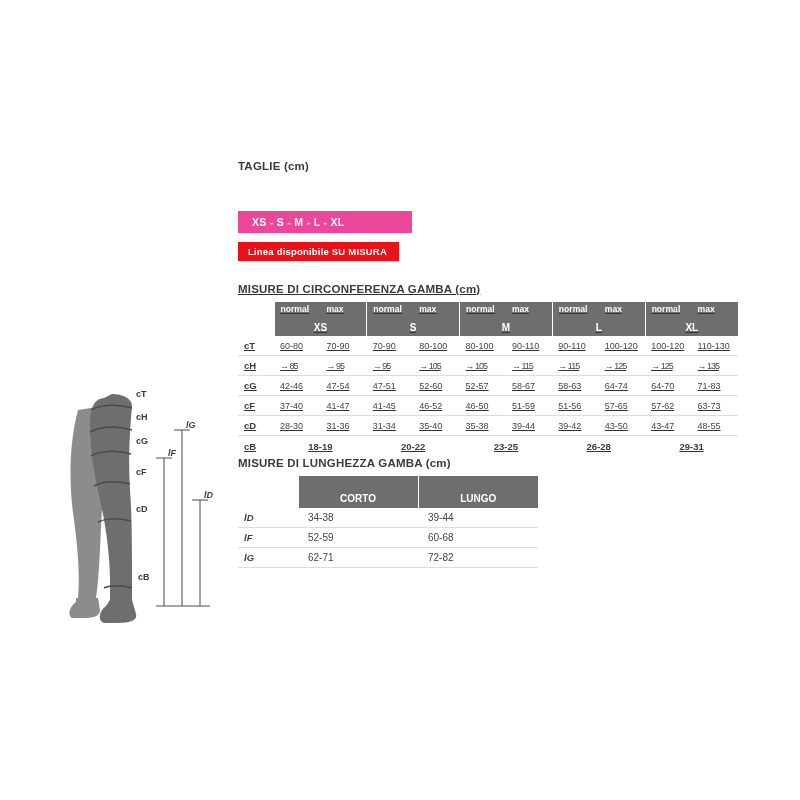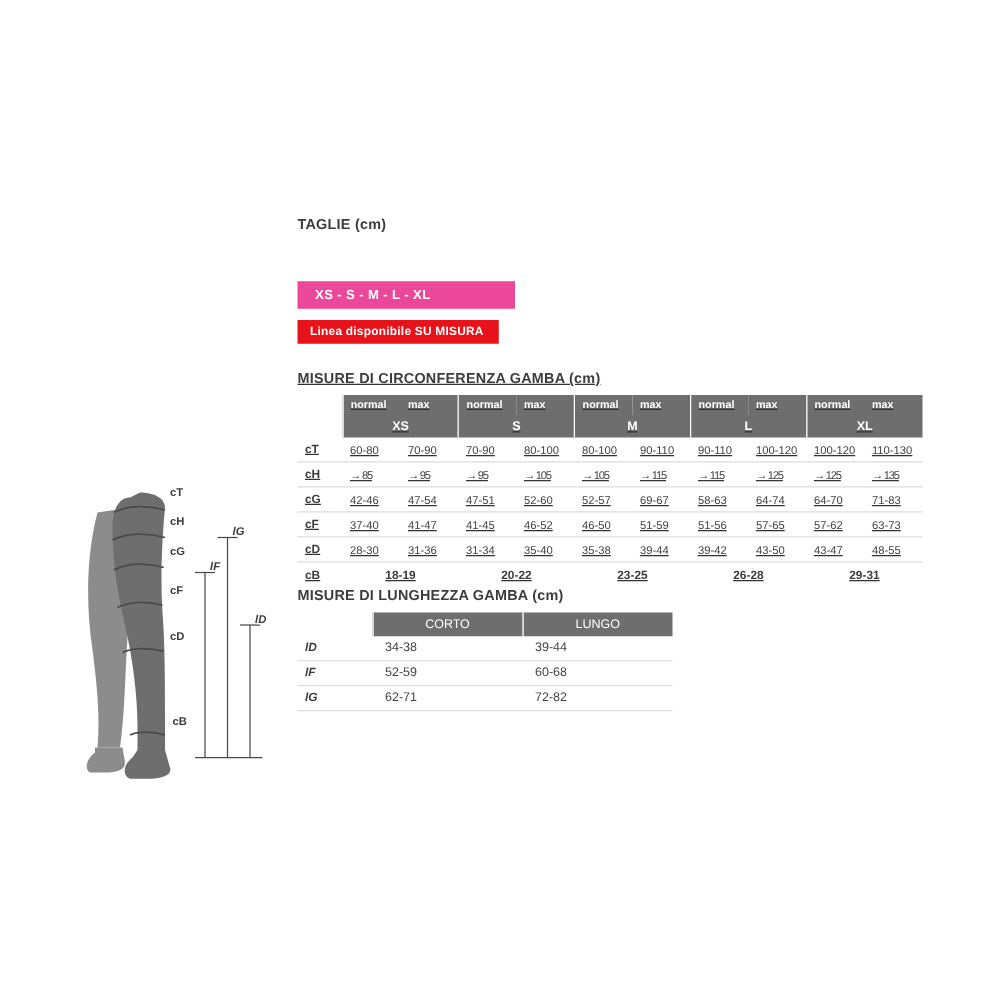--- a/index.html
+++ b/index.html
@@ -30,21 +30,21 @@
     top: 370px;
     width: 170px;
     height: 260px;
   }
   .leg-svg { display: block; }
 
   
   .content {
     position: absolute;
     left: 238px;
-    top: 174px;
+    top: 160px;
     width: 500px;
   }
 
   .section-title {
     font-size: 11.5px;
     font-weight: bold;
     color: #3c3c3c;
     letter-spacing: .2px;
     margin: 0 0 7px 0;
   }
@@ -153,24 +153,24 @@
 
   
   .len-wrap { }
   .len {
     table-layout: fixed;
     width: 300px;
   }
   .len .hdr {
     background: #6e6e6e;
     color: #ffffff;
-    font-weight: normal;
+    font-weight: bold;
     text-align: center;
     font-size: 10px;
-    padding: 4px 0 4px 0;
+    padding: 17px 0 4px 0;
     border-left: 1px solid #ffffff;
   }
   .len .hdr.blank { background: #ffffff; border-left: none; }
   .len td.rowlabel {
     width: 40px;
     padding: 4px 0 4px 6px;
     font-weight: bold;
     font-size: 9.5px;
     border-bottom: 1px solid #dddddd;
     color: #3c3c3c;
@@ -302,21 +302,21 @@
             <td class="val arrow">→ 125</td>
             <td class="val arrow">→ 135</td>
           </tr>
           <tr>
             <td class="rowlabel">cG</td>
             <td class="val">42-46</td>
             <td class="val">47-54</td>
             <td class="val">47-51</td>
             <td class="val">52-60</td>
             <td class="val">52-57</td>
-            <td class="val">69-67</td>
+            <td class="val">58-67</td>
             <td class="val">58-63</td>
             <td class="val">64-74</td>
             <td class="val">64-70</td>
             <td class="val">71-83</td>
           </tr>
           <tr>
             <td class="rowlabel">cF</td>
             <td class="val">37-40</td>
             <td class="val">41-47</td>
             <td class="val">41-45</td>

